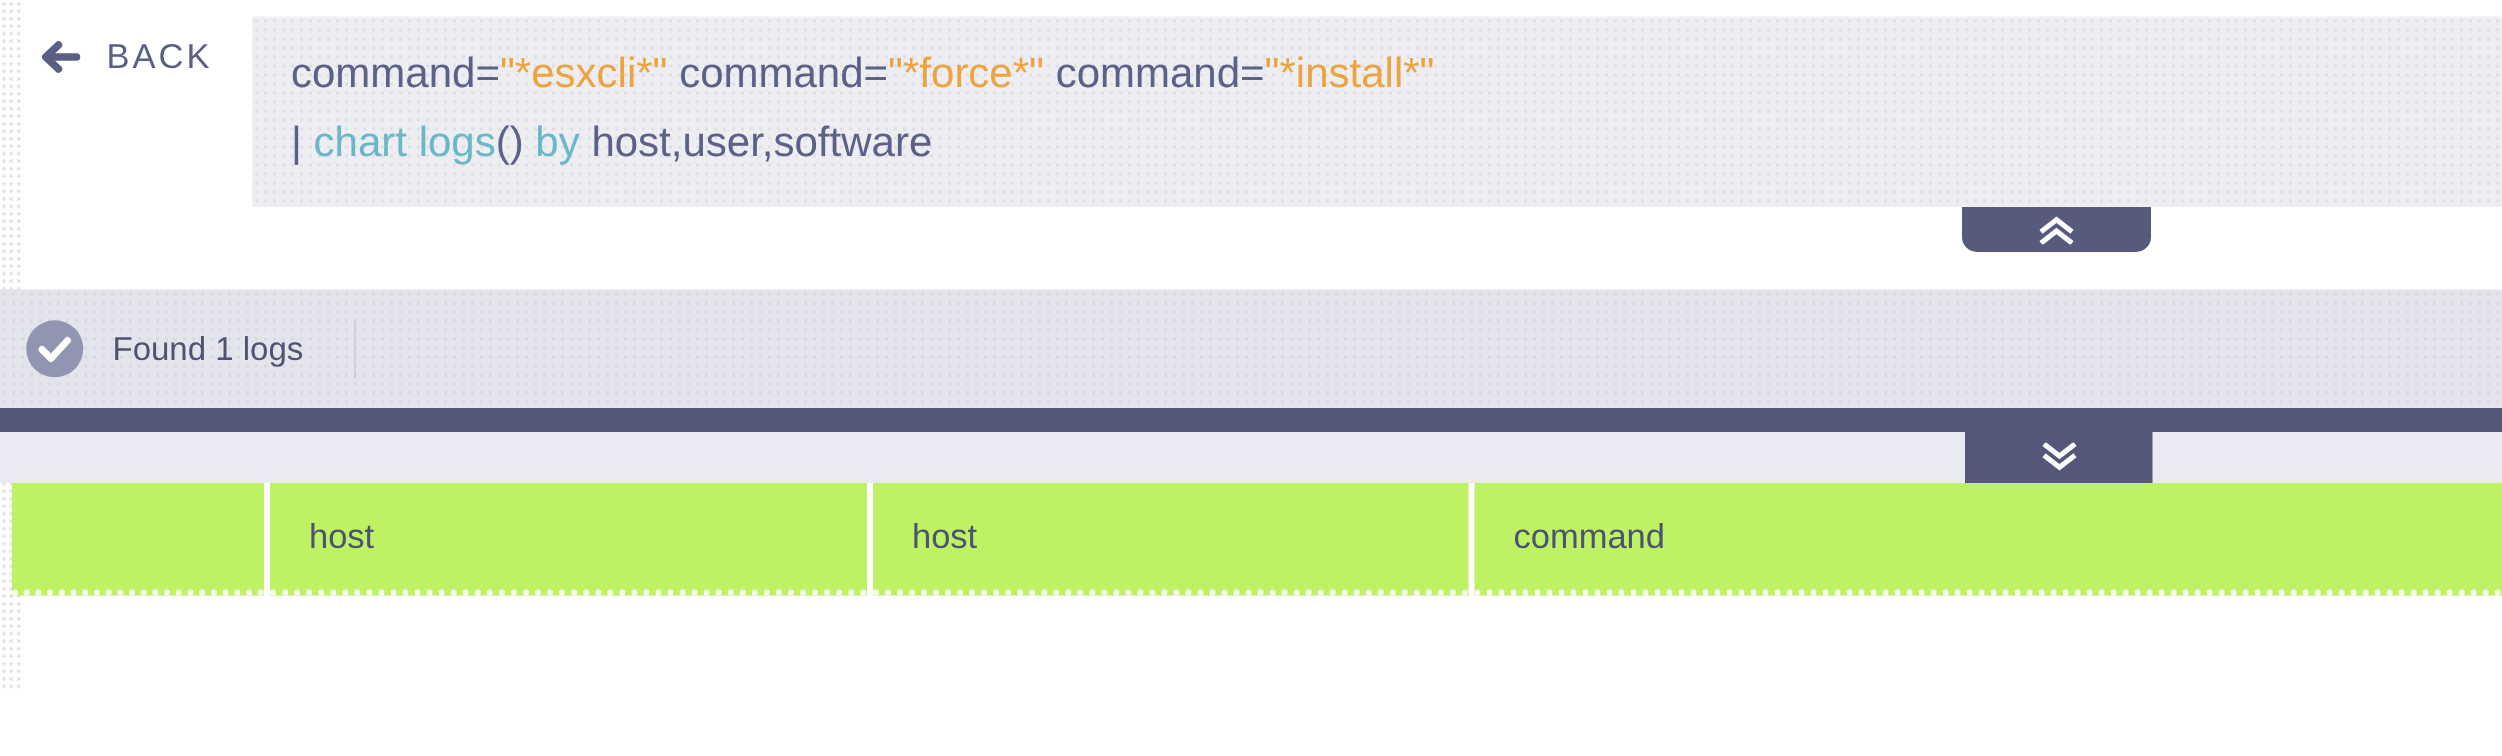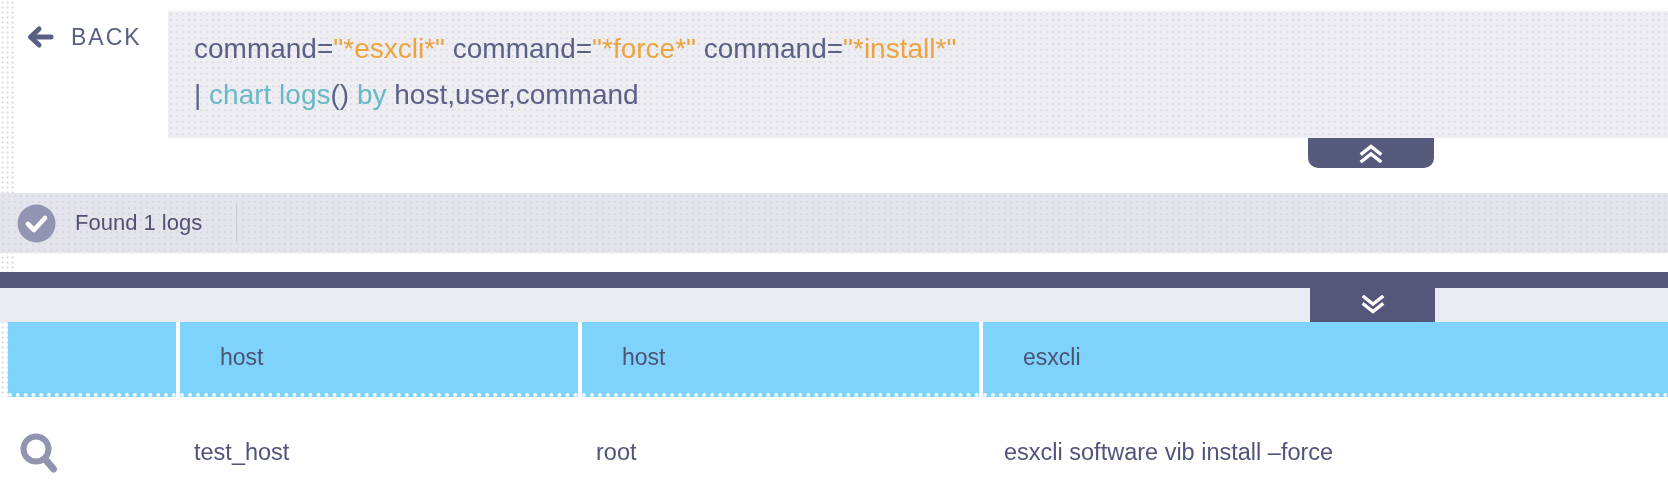--- a/index.html
+++ b/index.html
@@ -26,20 +26,21 @@
     width: 16px; height: 460px;
     background-image: radial-gradient(#e3e3ec 1px, transparent 1.2px);
     background-size: 5px 5px;
   }
 
   
   .back-button {
     position: absolute;
     left: 26px; top: 24px;
     display: flex;
+    align-items: center;
     gap: 17px;
     color: #5a6084;
     cursor: pointer;
   }
   .back-button .label {
     font-size: 23px;
     letter-spacing: 2px;
     color: #5a6084;
   }
 
@@ -74,21 +75,21 @@
     width: 125px; height: 34px;
     background: #54577a;
     display: flex; align-items: center; justify-content: center;
     cursor: pointer;
   }
 
   
   .status-bar {
     position: absolute;
     left: 0; top: 193px;
-    width: 1668px; height: 60px;
+    width: 1668px; height: 79px;
     background-color: #e4e5ec;
     background-image: radial-gradient(#d8d9e2 1px, transparent 1.2px);
     background-size: 6px 6px;
     display: flex;
     align-items: center;
   }
   .status-bar .check-wrap {
     margin-left: 17px;
     width: 39px; height: 39px;
     flex: 0 0 auto;
@@ -116,25 +117,25 @@
     left: 0; top: 288px;
     width: 1668px; height: 34px;
     background: #eaebf2;
   }
 
   
   .table-header { position: absolute; left: 0; top: 322px; width: 1668px; height: 75px; }
   .th-cell {
     position: absolute;
     top: 0; height: 75px;
-    background: #7dd3fc;
+    background: #bef264;
     border-bottom: 4px dotted rgba(255,255,255,0.9);
     display: flex;
     align-items: center;
-    padding-left: 40px;
+    padding-left: 26px;
     font-size: 23px;
     color: #4d5273;
     cursor: pointer;
   }
   .th-0 { left: 8px;   width: 168px; }
   .th-1 { left: 180px; width: 398px; }
   .th-2 { left: 582px; width: 397px; }
   .th-3 { left: 983px; width: 685px; }
 
   .table-row {
@@ -173,21 +174,21 @@
       <svg width="28" height="26" viewBox="0 0 28 26" fill="none">
         <path d="M25 13 H7" stroke="#5a6084" stroke-width="5" stroke-linecap="round"></path>
         <path d="M13 5 L4.5 13 L13 21" stroke="#5a6084" stroke-width="5" stroke-linecap="round" stroke-linejoin="round"></path>
       </svg>
     </span>
     <span class="label">BACK</span>
   </div>
 
   <div class="query-bar dots">
     <div class="qline"><span class="q-slate">command=</span><span class="q-orange">"*esxcli*" </span><span class="q-slate">command=</span><span class="q-orange">"*force*" </span><span class="q-slate">command=</span><span class="q-orange">"*install*"</span></div>
-    <div class="qline"><span class="q-slate">| </span><span class="q-teal">chart logs</span><span class="q-slate">()</span><span class="q-teal"> by </span><span class="q-slate">host,user,command</span></div>
+    <div class="qline"><span class="q-slate">| </span><span class="q-teal">chart logs</span><span class="q-slate">()</span><span class="q-teal"> by </span><span class="q-slate">host,user,software</span></div>
   </div>
 
   <div class="collapse-top-button">
     <span style="display:inline-flex;">
       <svg width="26" height="20" viewBox="0 0 26 20" fill="none">
         <path d="M4 10.5 L13 3.5 L22 10.5" stroke="#ffffff" stroke-width="3.4" stroke-linecap="square"></path>
         <path d="M4 18 L13 11 L22 18" stroke="#ffffff" stroke-width="3.4" stroke-linecap="square"></path>
       </svg>
     </span>
   </div>
@@ -212,28 +213,17 @@
         <path d="M4 2 L13 9 L22 2" stroke="#ffffff" stroke-width="3.4" stroke-linecap="square"></path>
         <path d="M4 9.5 L13 16.5 L22 9.5" stroke="#ffffff" stroke-width="3.4" stroke-linecap="square"></path>
       </svg>
     </span>
   </div>
 
   <div class="table-header">
     <div class="th-cell th-0"></div>
     <div class="th-cell th-1">host</div>
     <div class="th-cell th-2">host</div>
-    <div class="th-cell th-3">esxcli</div>
-  </div>
-
-  <div class="table-row">
-    <span class="row-search">
-      <svg width="40" height="46" viewBox="0 0 40 46" fill="none">
-        <circle cx="16" cy="16" r="12.5" stroke="#9194ae" stroke-width="6"></circle>
-        <path d="M25 26 L33.5 36" stroke="#9194ae" stroke-width="7" stroke-linecap="round"></path>
-      </svg>
-    </span>
-    <span class="td-text td-host">test_host</span>
-    <span class="td-text td-user">root</span>
-    <span class="td-text td-command">esxcli software vib install –force</span>
-  </div>
+    <div class="th-cell th-3">command</div>
+  </div>
+
 
 </div>
 
 </body></html>

